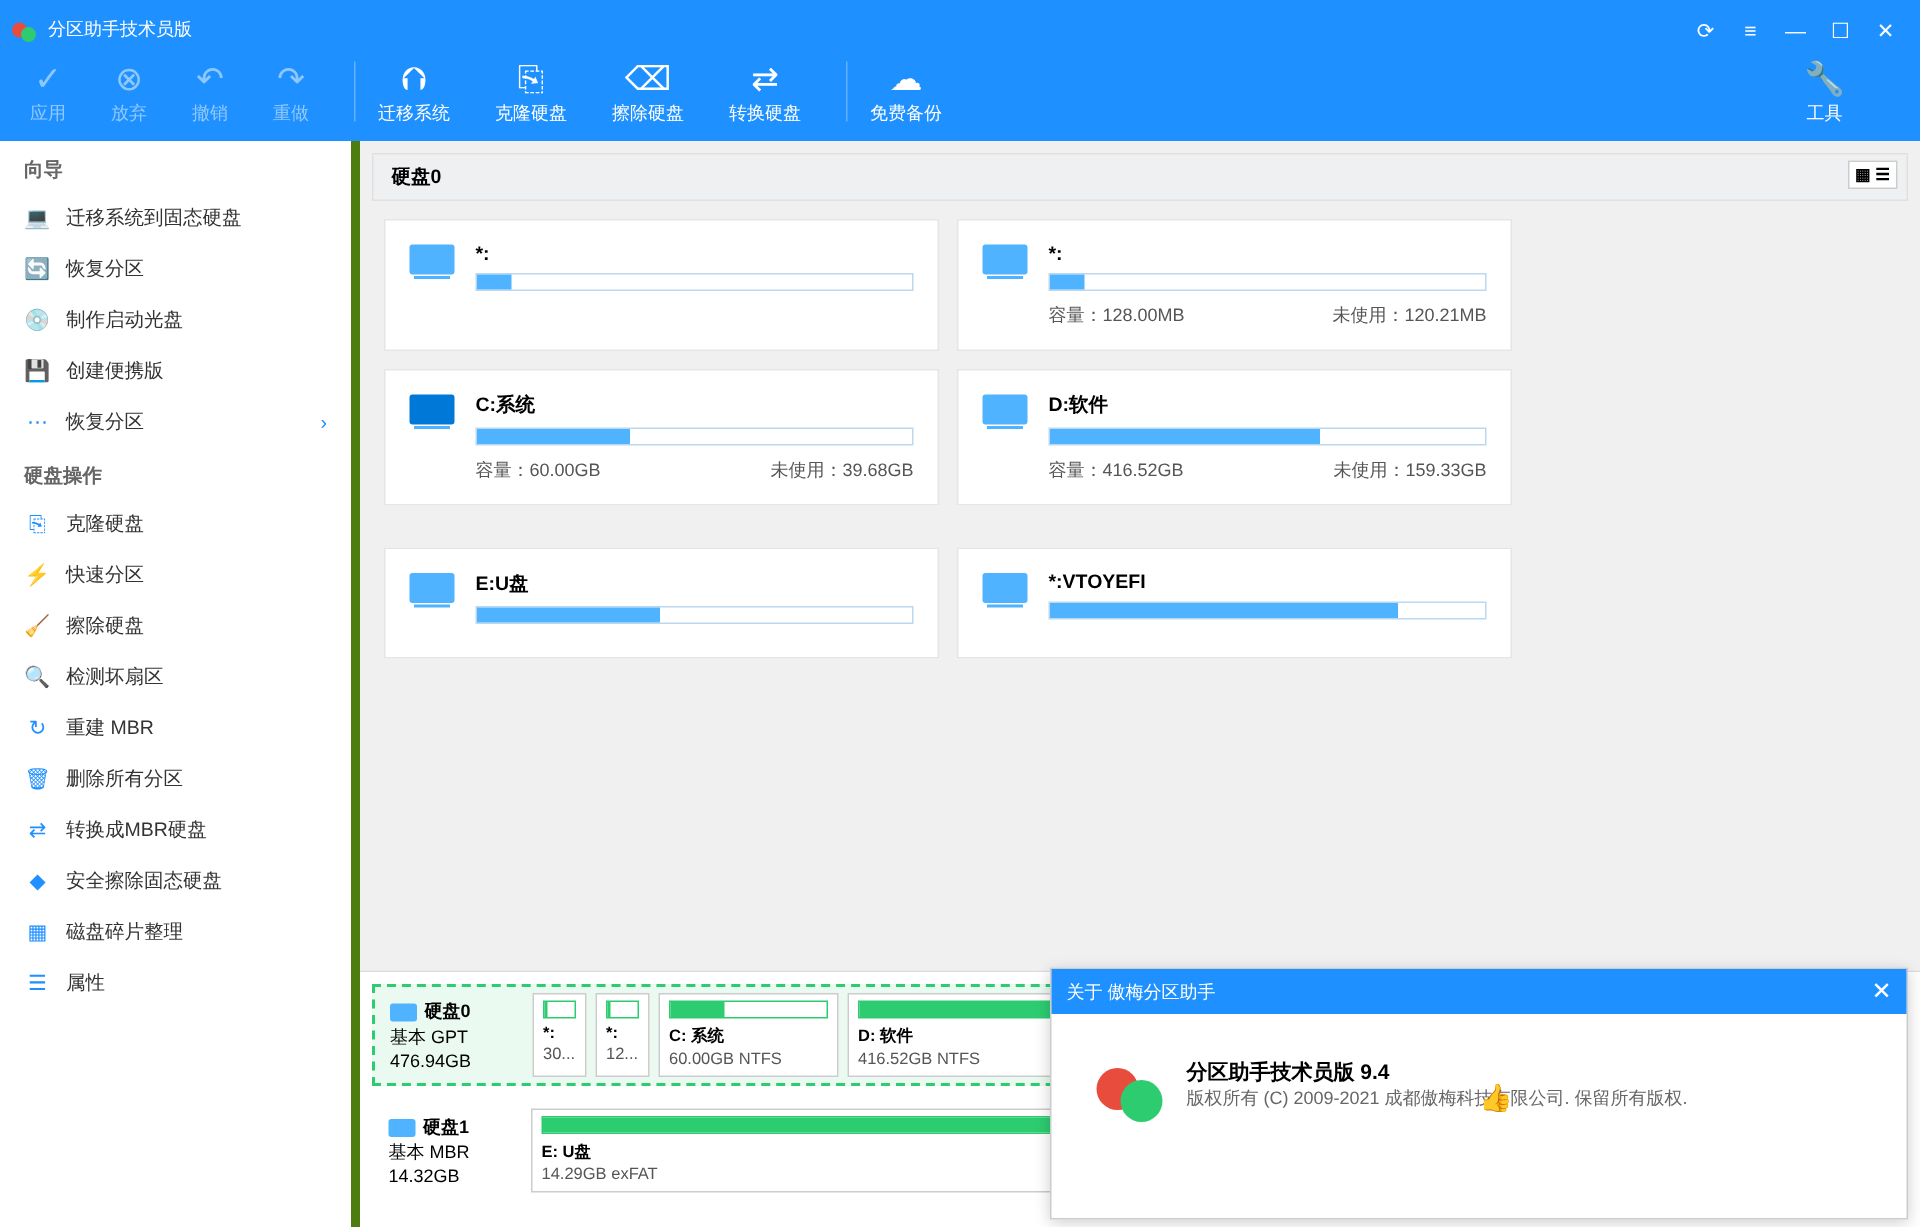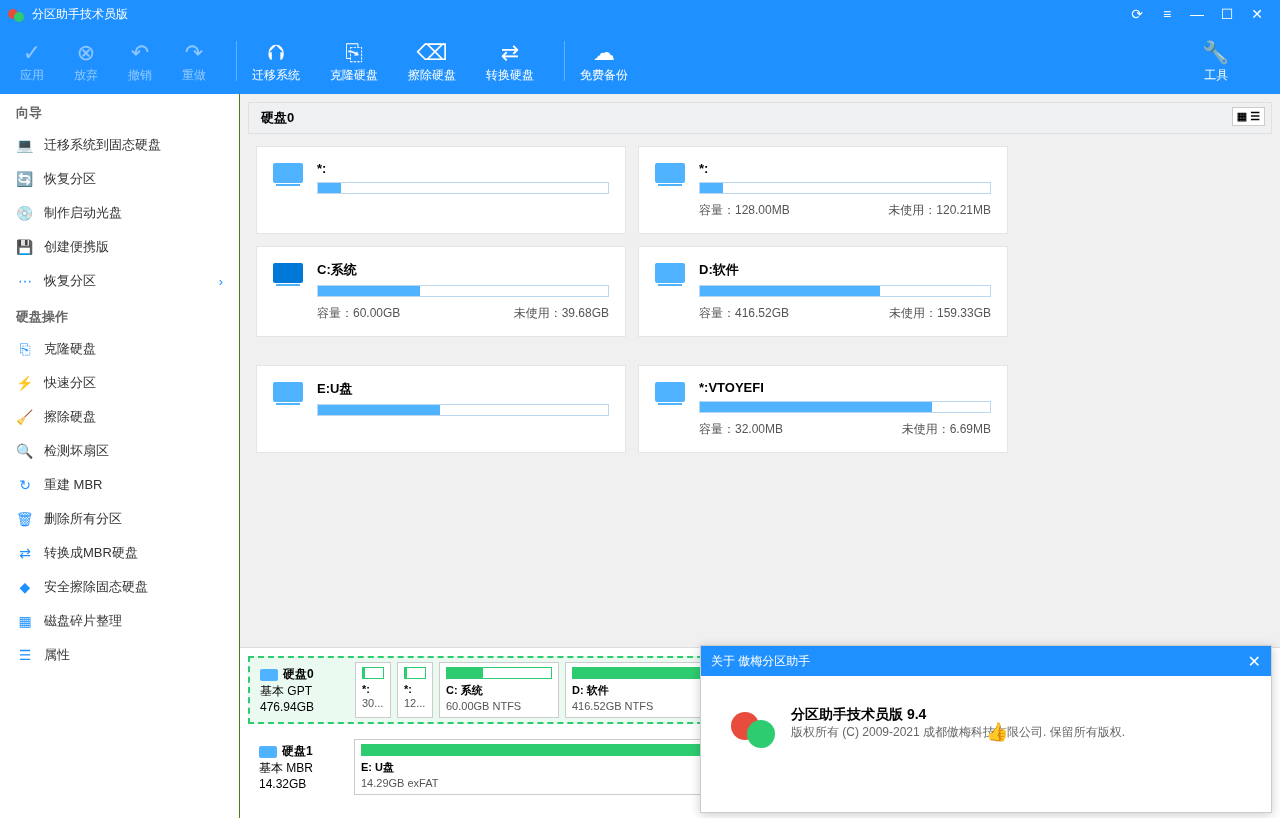--- a/index.html
+++ b/index.html
@@ -1,33 +1,33 @@
 <!DOCTYPE html>
 <html><head>
 <meta charset="utf-8">
 <style>
 * { margin: 0; padding: 0; box-sizing: border-box; font-family: "Microsoft YaHei", sans-serif; }
 body { width: 1280px; height: 818px; background: #fff; overflow: hidden; position: relative; }
 
-.titlebar { height: 28px; background: #1e90ff; display: flex; align-items: center; padding: 0 8px; color: #fff; font-size: 12px; }
+.titlebar { height: 28px; background: #1e90ff; display: flex; align-items: flex-end; padding: 0 8px; color: #fff; font-size: 12px; }
 .titlebar .logo { width: 16px; height: 16px; margin-right: 8px; position: relative; }
 .titlebar .logo::before { content: ""; position: absolute; width: 10px; height: 10px; background: #e74c3c; border-radius: 50%; left: 0; top: 3px; }
 .titlebar .logo::after { content: ""; position: absolute; width: 10px; height: 10px; background: #2ecc71; border-radius: 50%; left: 6px; top: 6px; }
 .titlebar .spacer { flex: 1; }
 .titlebar .winbtn { width: 30px; text-align: center; font-size: 14px; cursor: pointer; }
 
 .toolbar { height: 66px; background: #1e90ff; display: flex; align-items: center; padding: 0 20px; }
 .toolbar .tbtn { display: flex; flex-direction: column; align-items: center; color: #fff; font-size: 12px; margin-right: 30px; cursor: pointer; }
 .toolbar .tbtn.disabled { opacity: 0.5; }
 .toolbar .tbtn .ticon { font-size: 22px; height: 28px; display: flex; align-items: center; }
 .toolbar .sep { width: 1px; height: 40px; background: rgba(255,255,255,0.3); margin: 0 15px 0 0; }
 .toolbar .tspacer { flex: 1; }
 
 .main { display: flex; height: 724px; background: #f0f0f0; }
-.sidebar { width: 240px; background: #fff; border-right: 1px solid #4d7c0f; overflow-y: auto; }
+.sidebar { width: 240px; background: #fff; border-right: 6px solid #4d7c0f; overflow-y: auto; }
 .sidebar .shdr { padding: 10px 16px 6px; font-size: 13px; color: #666; font-weight: bold; }
 .sidebar .sitem { padding: 8px 16px; font-size: 13px; display: flex; align-items: center; cursor: pointer; color: #333; }
 .sidebar .sicon { width: 18px; margin-right: 10px; color: #1e90ff; font-size: 14px; text-align: center; }
 .sidebar .chev { margin-left: auto; color: #1e90ff; }
 
 .content { flex: 1; display: flex; flex-direction: column; overflow: hidden; gap: 12px; }
 .scrollpane { flex: 1; overflow-y: auto; padding: 4px; position: relative; }
 .diskhdr { background: #eef0f2; padding: 6px 12px; font-size: 13px; font-weight: bold; border: 1px solid #e0e0e0; margin: 4px; position: relative; }
 .viewtoggle { position: absolute; right: 6px; top: 4px; border: 1px solid #ccc; background: #fff; padding: 2px 4px; font-size: 11px; }
 
@@ -259,24 +259,20 @@
               </div>
       </div>
           </div>
           <div class="card">
             <div class="cicon "></div>
       <div class="cbody">
         <div class="cname">*:VTOYEFI</div>
         <div class="cbar">
                 <div class="fill" style="width:80%"></div>
               </div>
-        <div class="cstats">
-                <span>容量：32.00MB</span>
-                <span>未使用：6.69MB</span>
-              </div>
       </div>
           </div>
         </div>
       </div>
     <div class="bottombar" id="bottombar">
         <div class="diskrow sel">
           <div class="dinfo">
     <div class="dn"><span class="dico"></span>硬盘0</div>
     <div>基本 GPT</div>
             <div>476.94GB</div>

